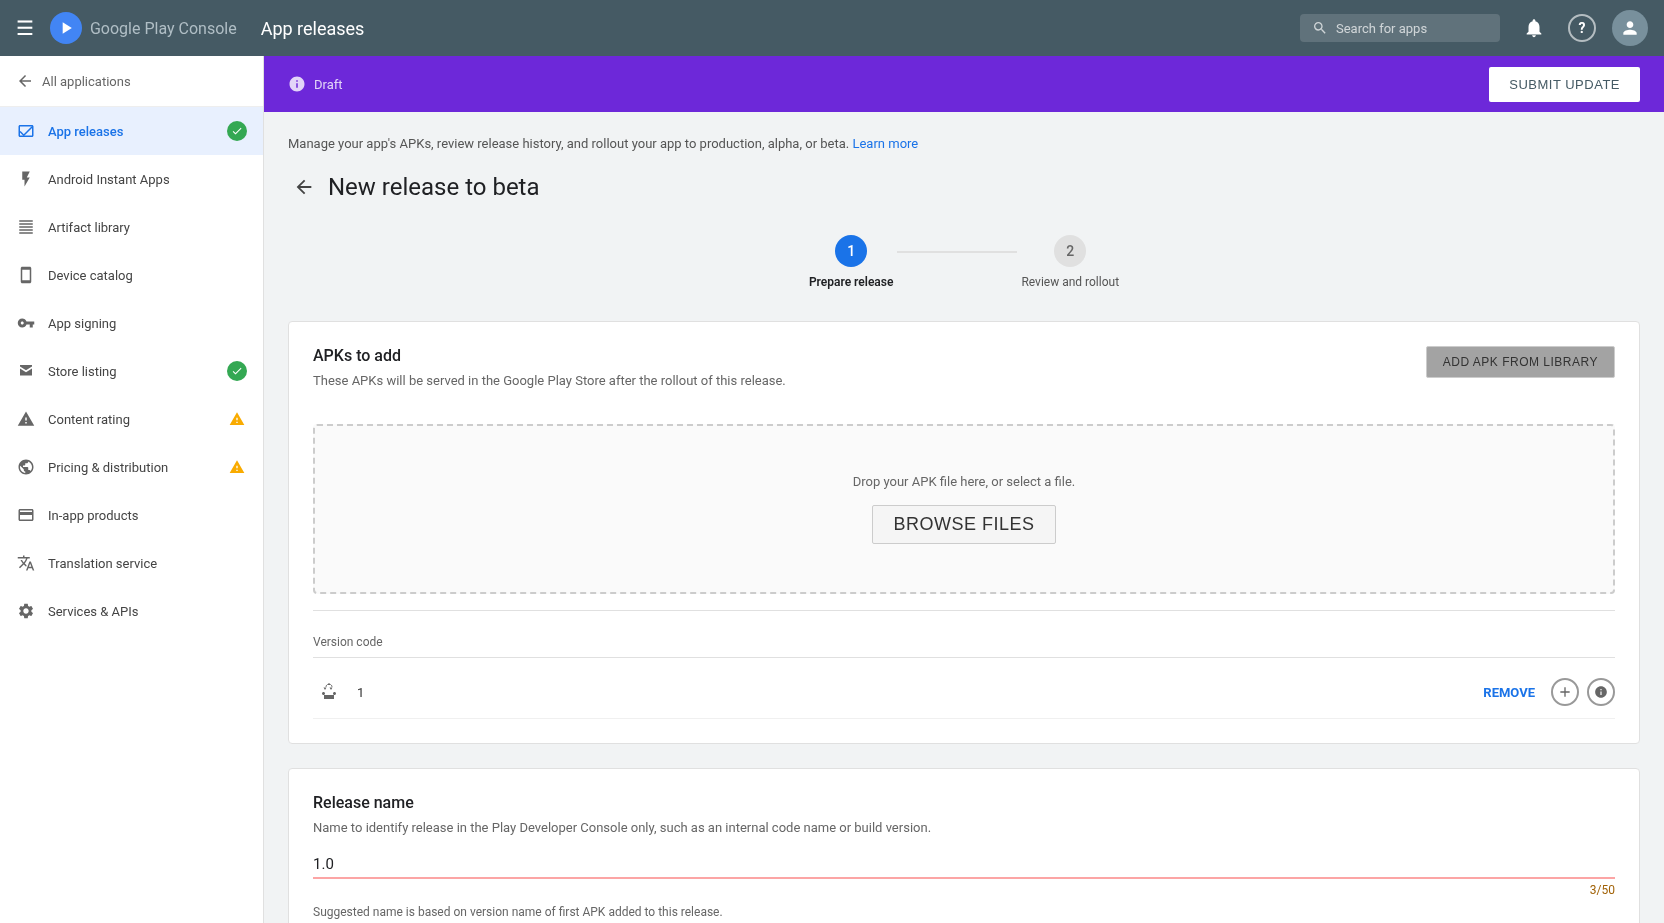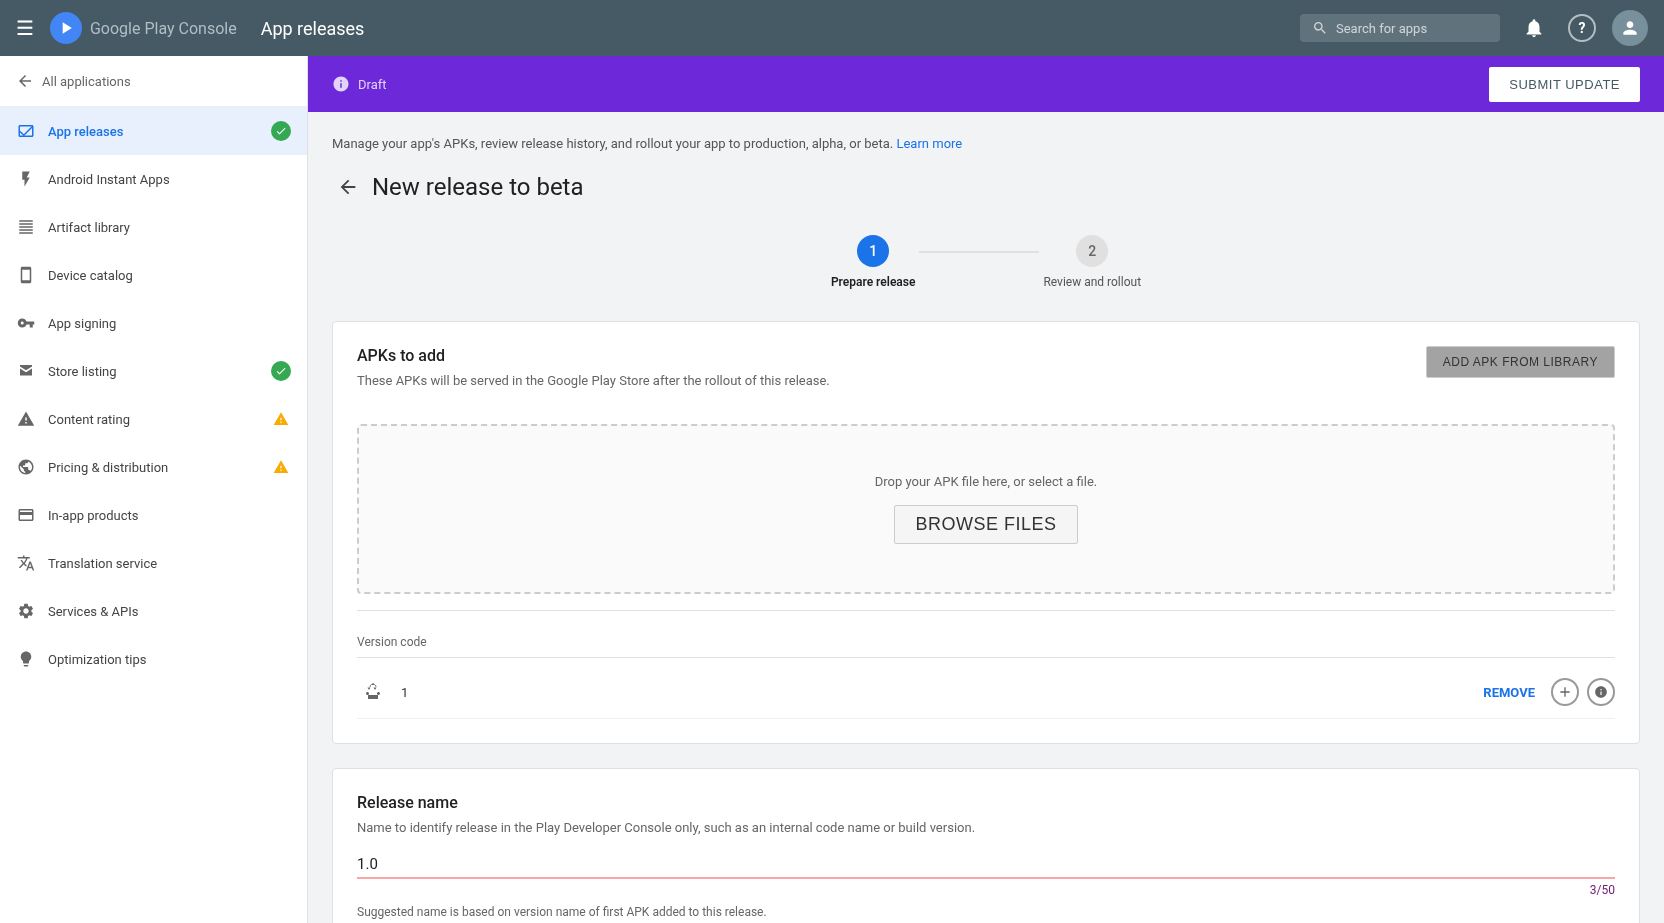--- a/index.html
+++ b/index.html
@@ -67,21 +67,21 @@
 
     
     .main-layout {
       display: flex;
       flex: 1;
       overflow: hidden;
     }
 
     
     .sidebar {
-      width: 308px;
+      width: 264px;
       background: white;
       flex-shrink: 0;
       overflow-y: auto;
       border-right: 1px solid #e0e0e0;
     }
     .sidebar-back {
       display: flex; align-items: center; gap: 8px;
       padding: 16px 16px;
       color: #666;
       cursor: pointer;
@@ -345,21 +345,21 @@
       font-size: 15px;
       color: #202124;
       border-bottom: 2px solid #fca5a5;
       padding-bottom: 4px;
       margin-bottom: 4px;
       width: 100%;
     }
     .char-count {
       text-align: right;
       font-size: 12px;
-      color: #701a75;
+      color: #a16207;
       margin-bottom: 8px;
     }
     .hint-text {
       font-size: 12px;
       color: #666;
     }
   </style>
 </head>
 <body>
 
@@ -544,30 +544,20 @@
       <div class="sidebar-item-left">
         <span class="sidebar-icon">
           <svg width="18" height="18" viewBox="0 0 24 24" fill="#666">
               <path d="M19.14 12.94c.04-.3.06-.61.06-.94 0-.32-.02-.64-.07-.94l2.03-1.58c.18-.14.23-.41.12-.61l-1.92-3.32c-.12-.22-.37-.29-.59-.22l-2.39.96c-.5-.38-1.03-.7-1.62-.94l-.36-2.54c-.04-.24-.24-.41-.48-.41h-3.84c-.24 0-.43.17-.47.41l-.36 2.54c-.59.24-1.13.57-1.62.94l-2.39-.96c-.22-.08-.47 0-.59.22L2.74 8.87c-.12.21-.08.47.12.61l2.03 1.58c-.05.3-.09.63-.09.94s.02.64.07.94l-2.03 1.58c-.18.14-.23.41-.12.61l1.92 3.32c.12.22.37.29.59.22l2.39-.96c.5.38 1.03.7 1.62.94l.36 2.54c.05.24.24.41.48.41h3.84c.24 0 .44-.17.47-.41l.36-2.54c.59-.24 1.13-.56 1.62-.94l2.39.96c.22.08.47 0 .59-.22l1.92-3.32c.12-.22.07-.47-.12-.61l-2.01-1.58zM12 15.6c-1.98 0-3.6-1.62-3.6-3.6s1.62-3.6 3.6-3.6 3.6 1.62 3.6 3.6-1.62 3.6-3.6 3.6z"></path>
             </svg>
         </span>
         <span>Services &amp; APIs</span>
       </div>
     </div>
 
-    <div class="sidebar-item">
-      <div class="sidebar-item-left">
-        <span class="sidebar-icon">
-          <svg width="18" height="18" viewBox="0 0 24 24" fill="#666">
-              <path d="M9 21c0 .55.45 1 1 1h4c.55 0 1-.45 1-1v-1H9v1zm3-19C8.14 2 5 5.14 5 9c0 2.38 1.19 4.47 3 5.74V17c0 .55.45 1 1 1h6c.55 0 1-.45 1-1v-2.26c1.81-1.27 3-3.36 3-5.74 0-3.86-3.14-7-7-7z"></path>
-            </svg>
-        </span>
-        <span>Optimization tips</span>
-      </div>
-    </div>
   </div>
 
   <div class="content">
 
     <div class="page-header">
       <div class="page-header-left">
         <div class="page-header-status">
           <svg width="18" height="18" viewBox="0 0 24 24" fill="rgba(255,255,255,0.8)">
               <path d="M12 2C6.48 2 2 6.48 2 12s4.48 10 10 10 10-4.48 10-10S17.52 2 12 2zm1 15h-2v-6h2v6zm0-8h-2V7h2v2z"></path>
             </svg>

